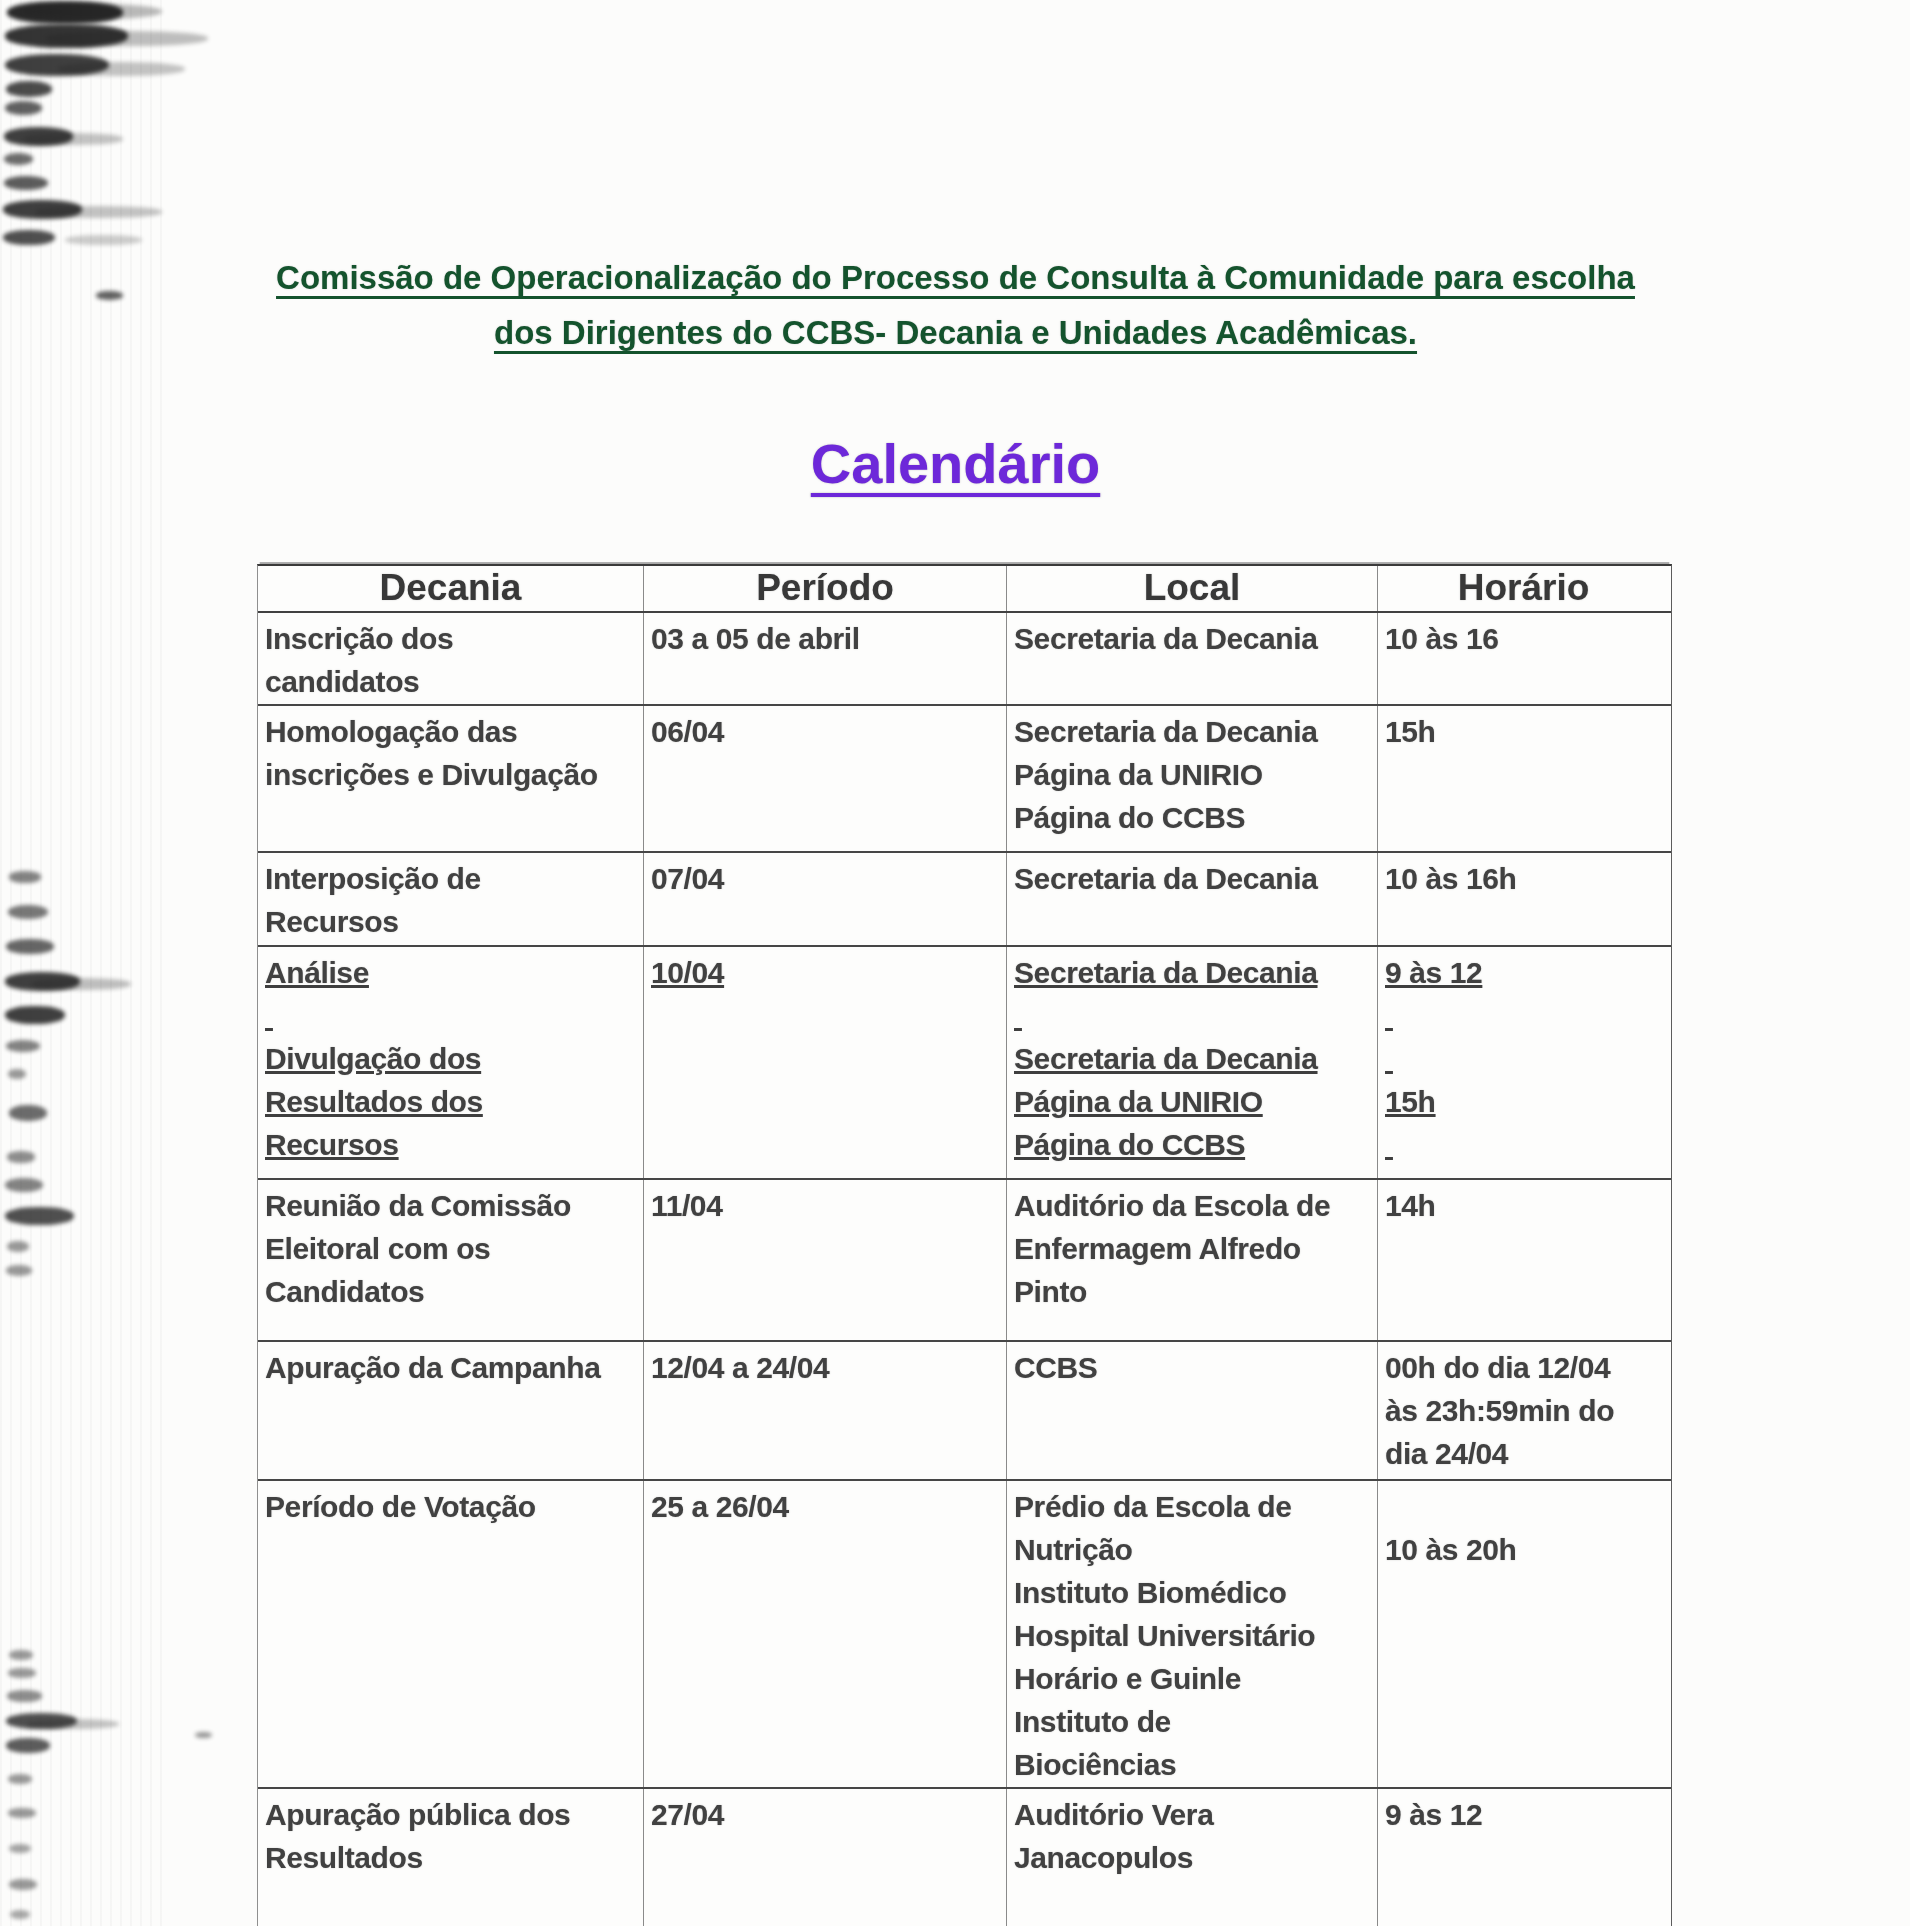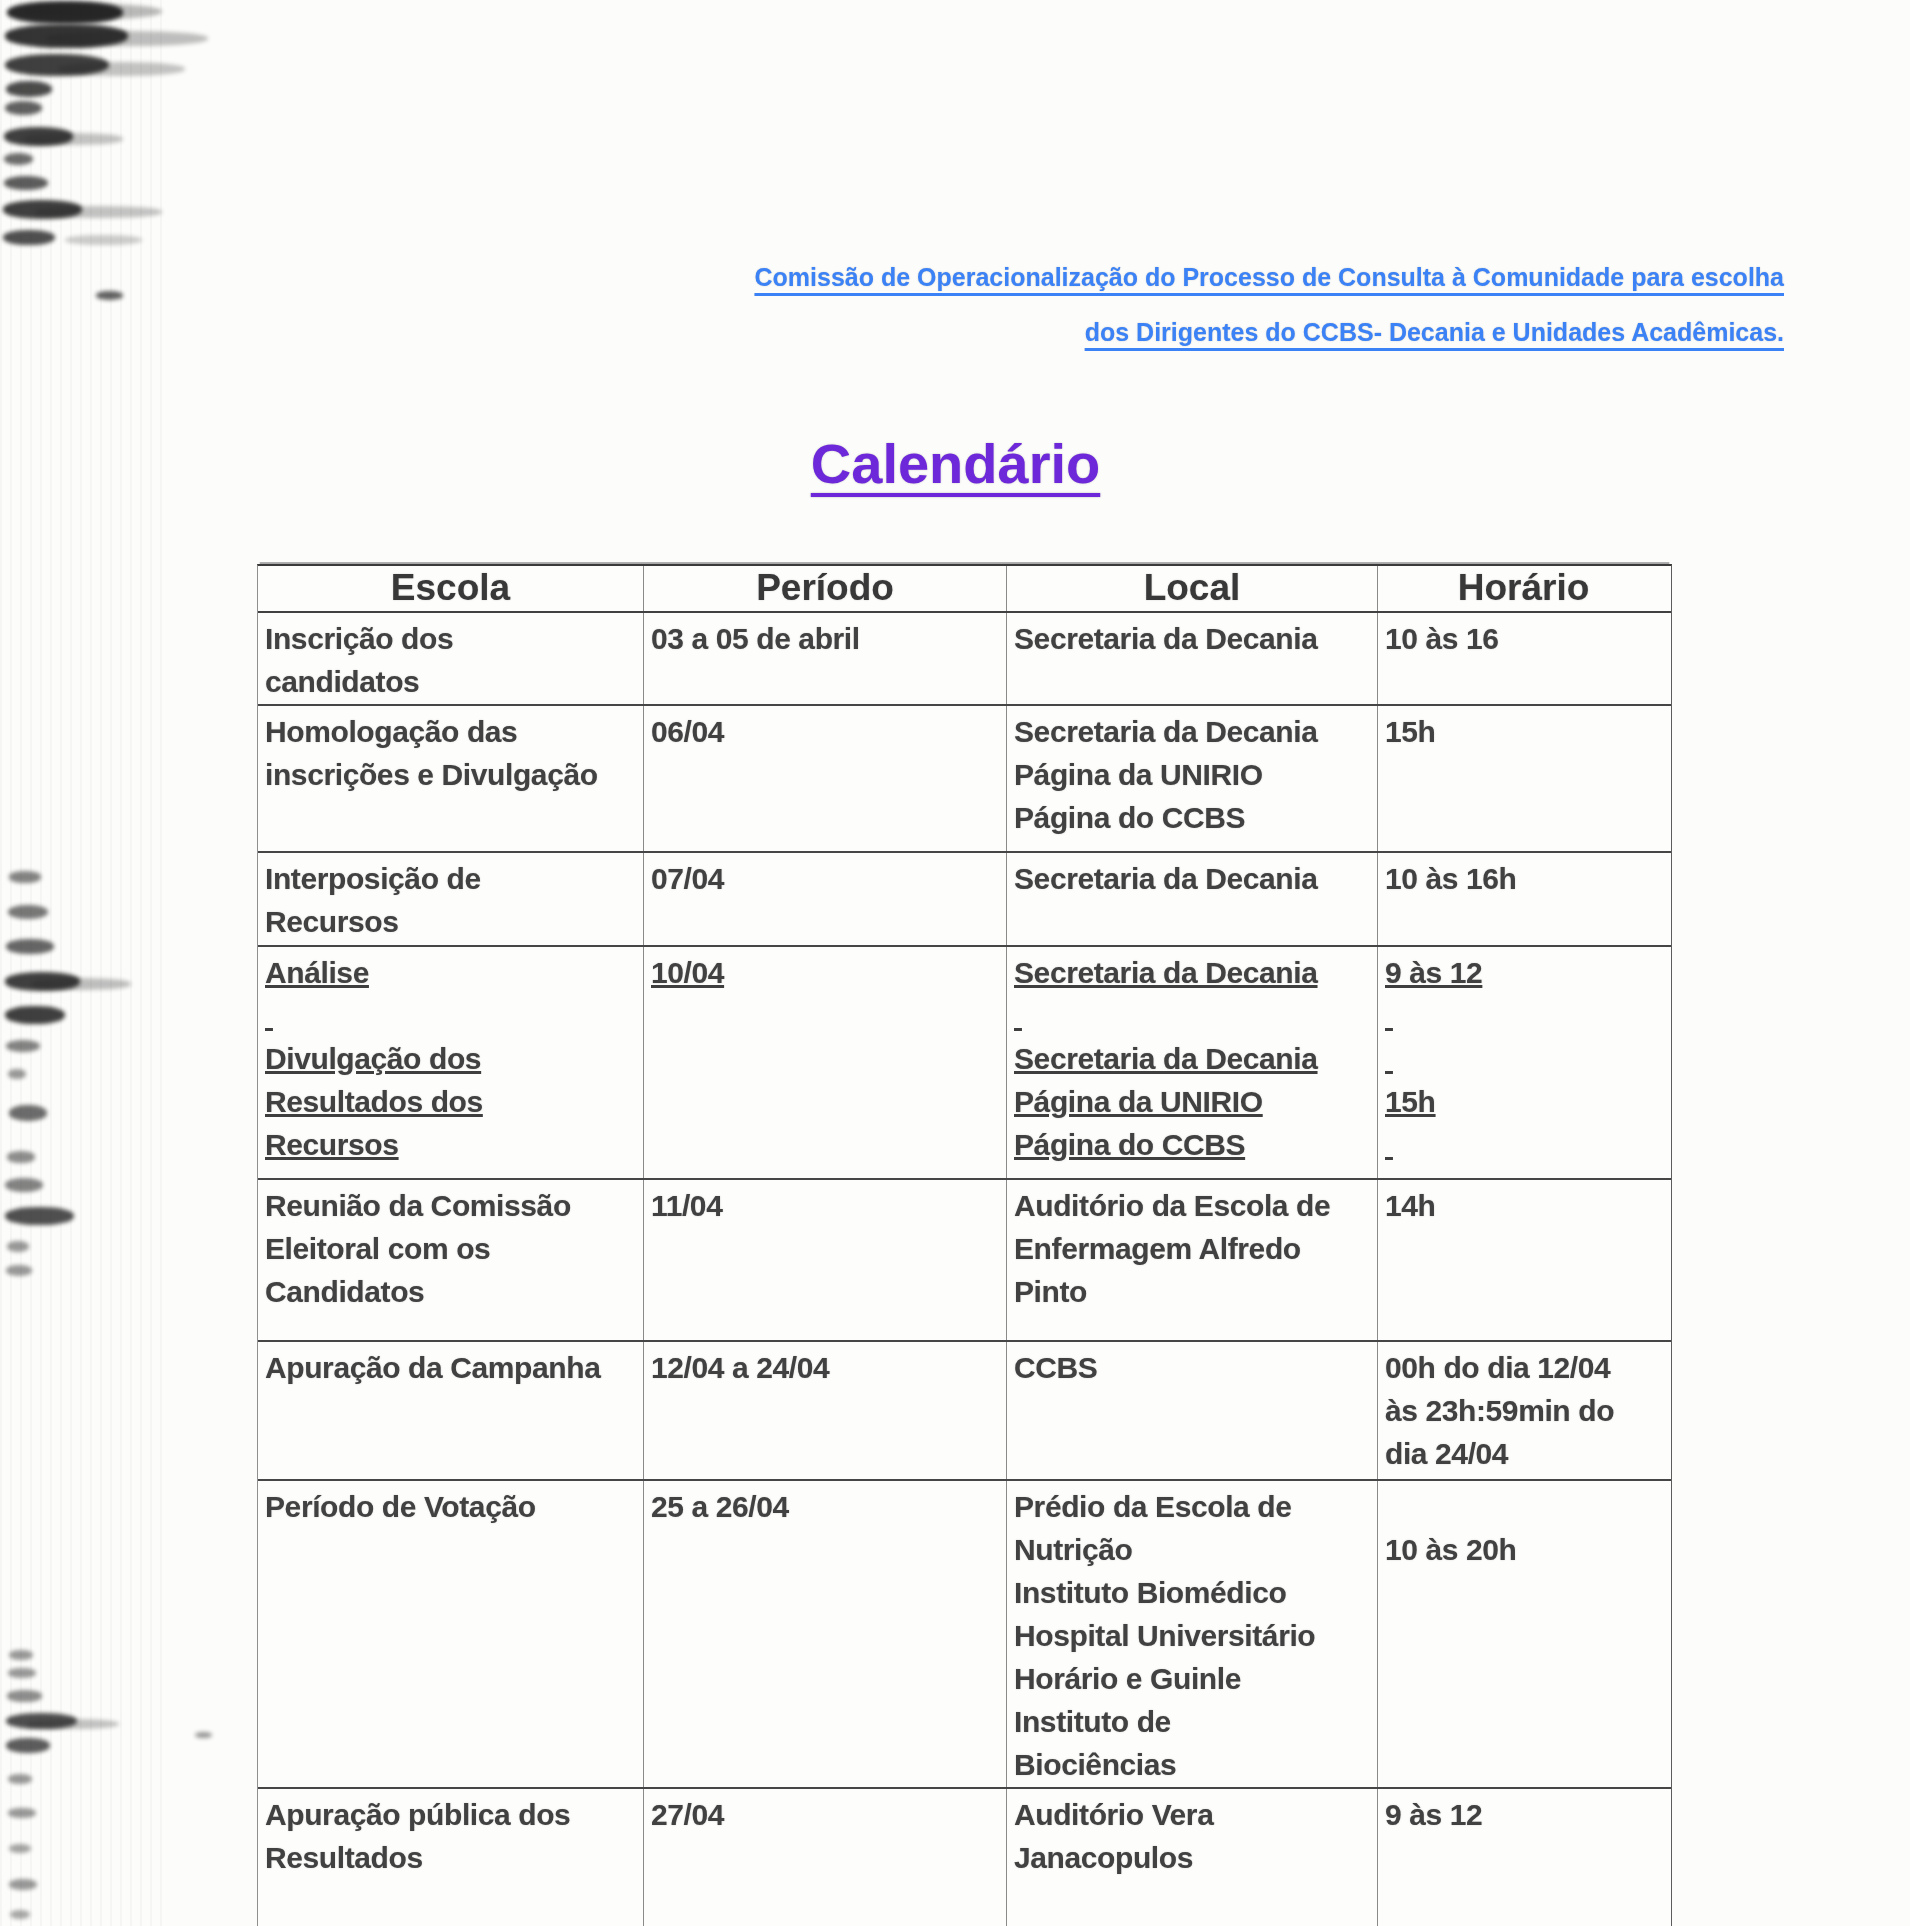--- a/index.html
+++ b/index.html
@@ -13,23 +13,23 @@
     overflow:hidden;
   }
   
   .page::before{
     content:"";position:absolute;left:0;top:0;width:162px;height:100%;
     background:repeating-linear-gradient(90deg,rgba(120,120,120,.05) 0 2.3px,rgba(255,255,255,0) 2.3px 10px);
     pointer-events:none;
   }
   .doc-title{
     position:absolute;top:250px;left:127px;right:127px;
-    text-align:right;
-    font-size:25px;line-height:55px;
-    color:#3b82f6;
+    text-align:center;
+    font-size:33px;line-height:55px;
+    color:#14532d;
     letter-spacing:0;
     text-shadow:0 0 1.5px rgba(90,90,90,.35);
   }
   .doc-title .tline{
     text-decoration:underline;
     text-decoration-thickness:2.7px;
     text-underline-offset:7px;
     text-decoration-skip-ink:none;
   }
   .cal-heading{
@@ -102,21 +102,21 @@
     <div class="tline">Comissão de Operacionalização do Processo de Consulta à Comunidade para escolha</div>
     <div class="tline">dos Dirigentes do CCBS- Decania e Unidades Acadêmicas.</div>
   </div>
 
   <h1 class="cal-heading">
     <span>Calendário</span>
   </h1>
 
   <div class="cal-table">
     <div class="thead">
-      <div class="hcell">Escola</div>
+      <div class="hcell">Decania</div>
       <div class="hcell">Período</div>
       <div class="hcell">Local</div>
       <div class="hcell">Horário</div>
     </div>
     <div id="table-body">
         <div class="trow" style="min-height: 81px;">
           <div class="tcell">
             <div class="cline">Inscrição dos</div>
             <div class="cline">candidatos</div>
           </div>

